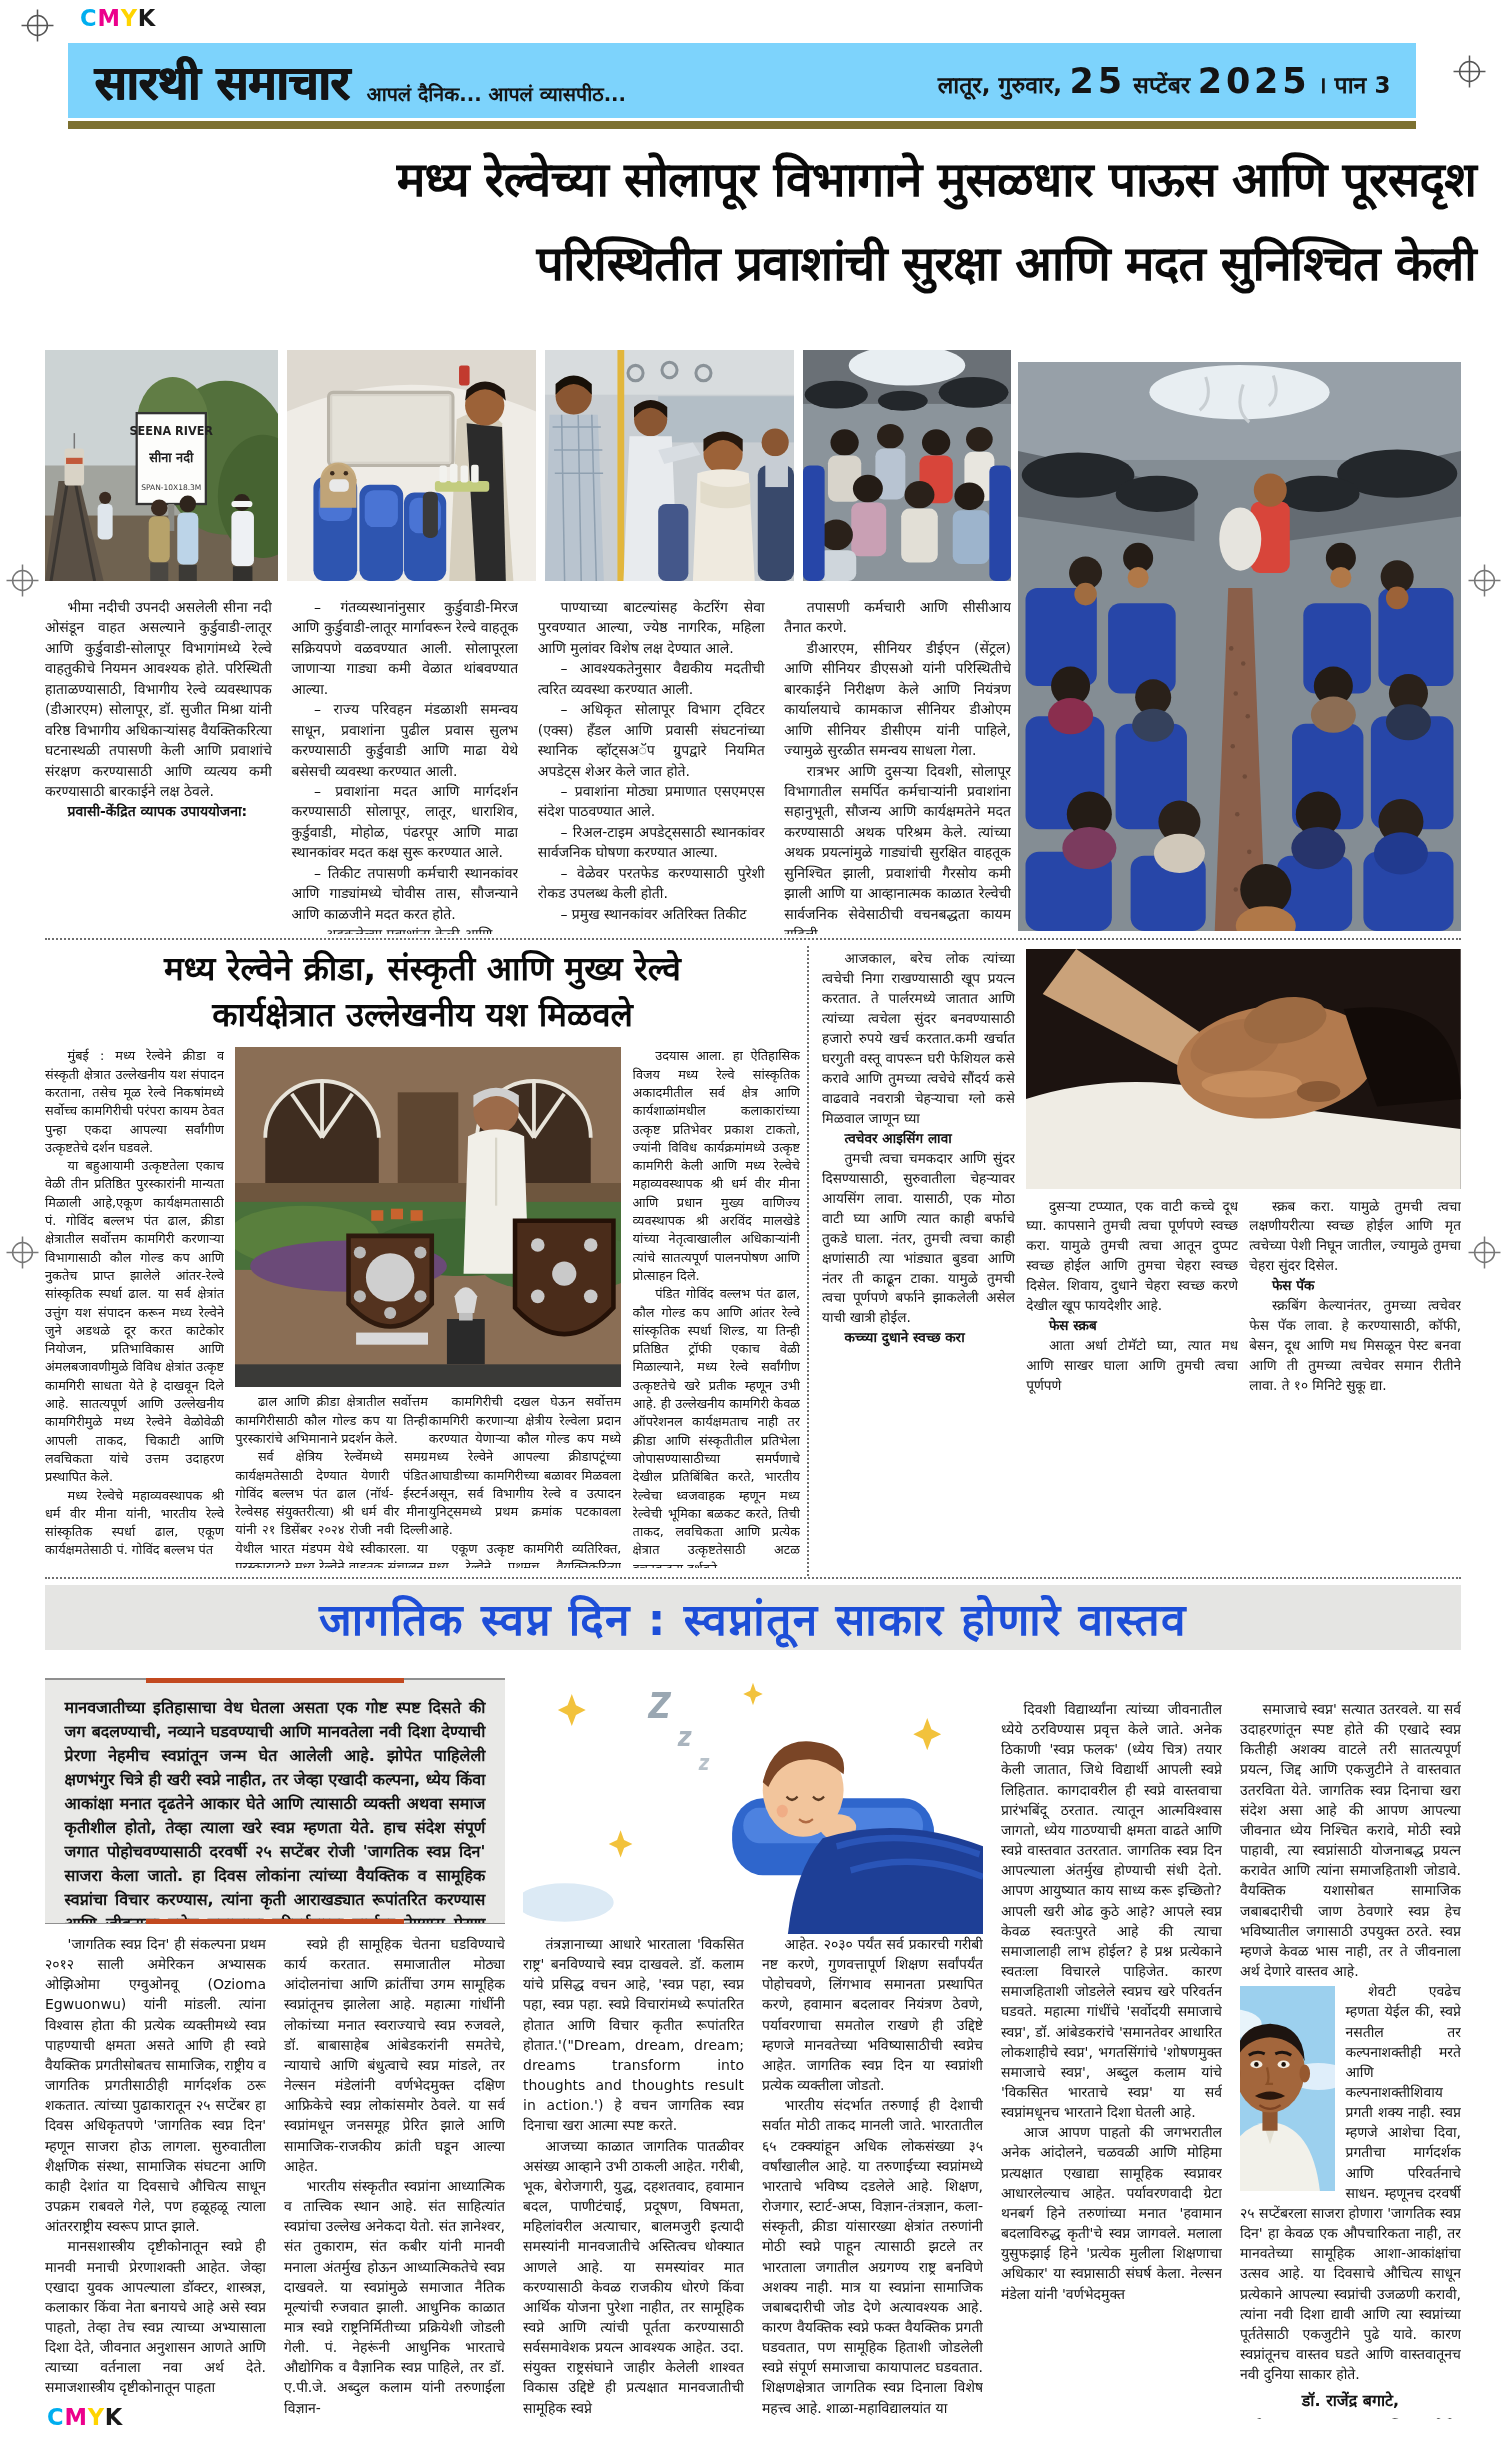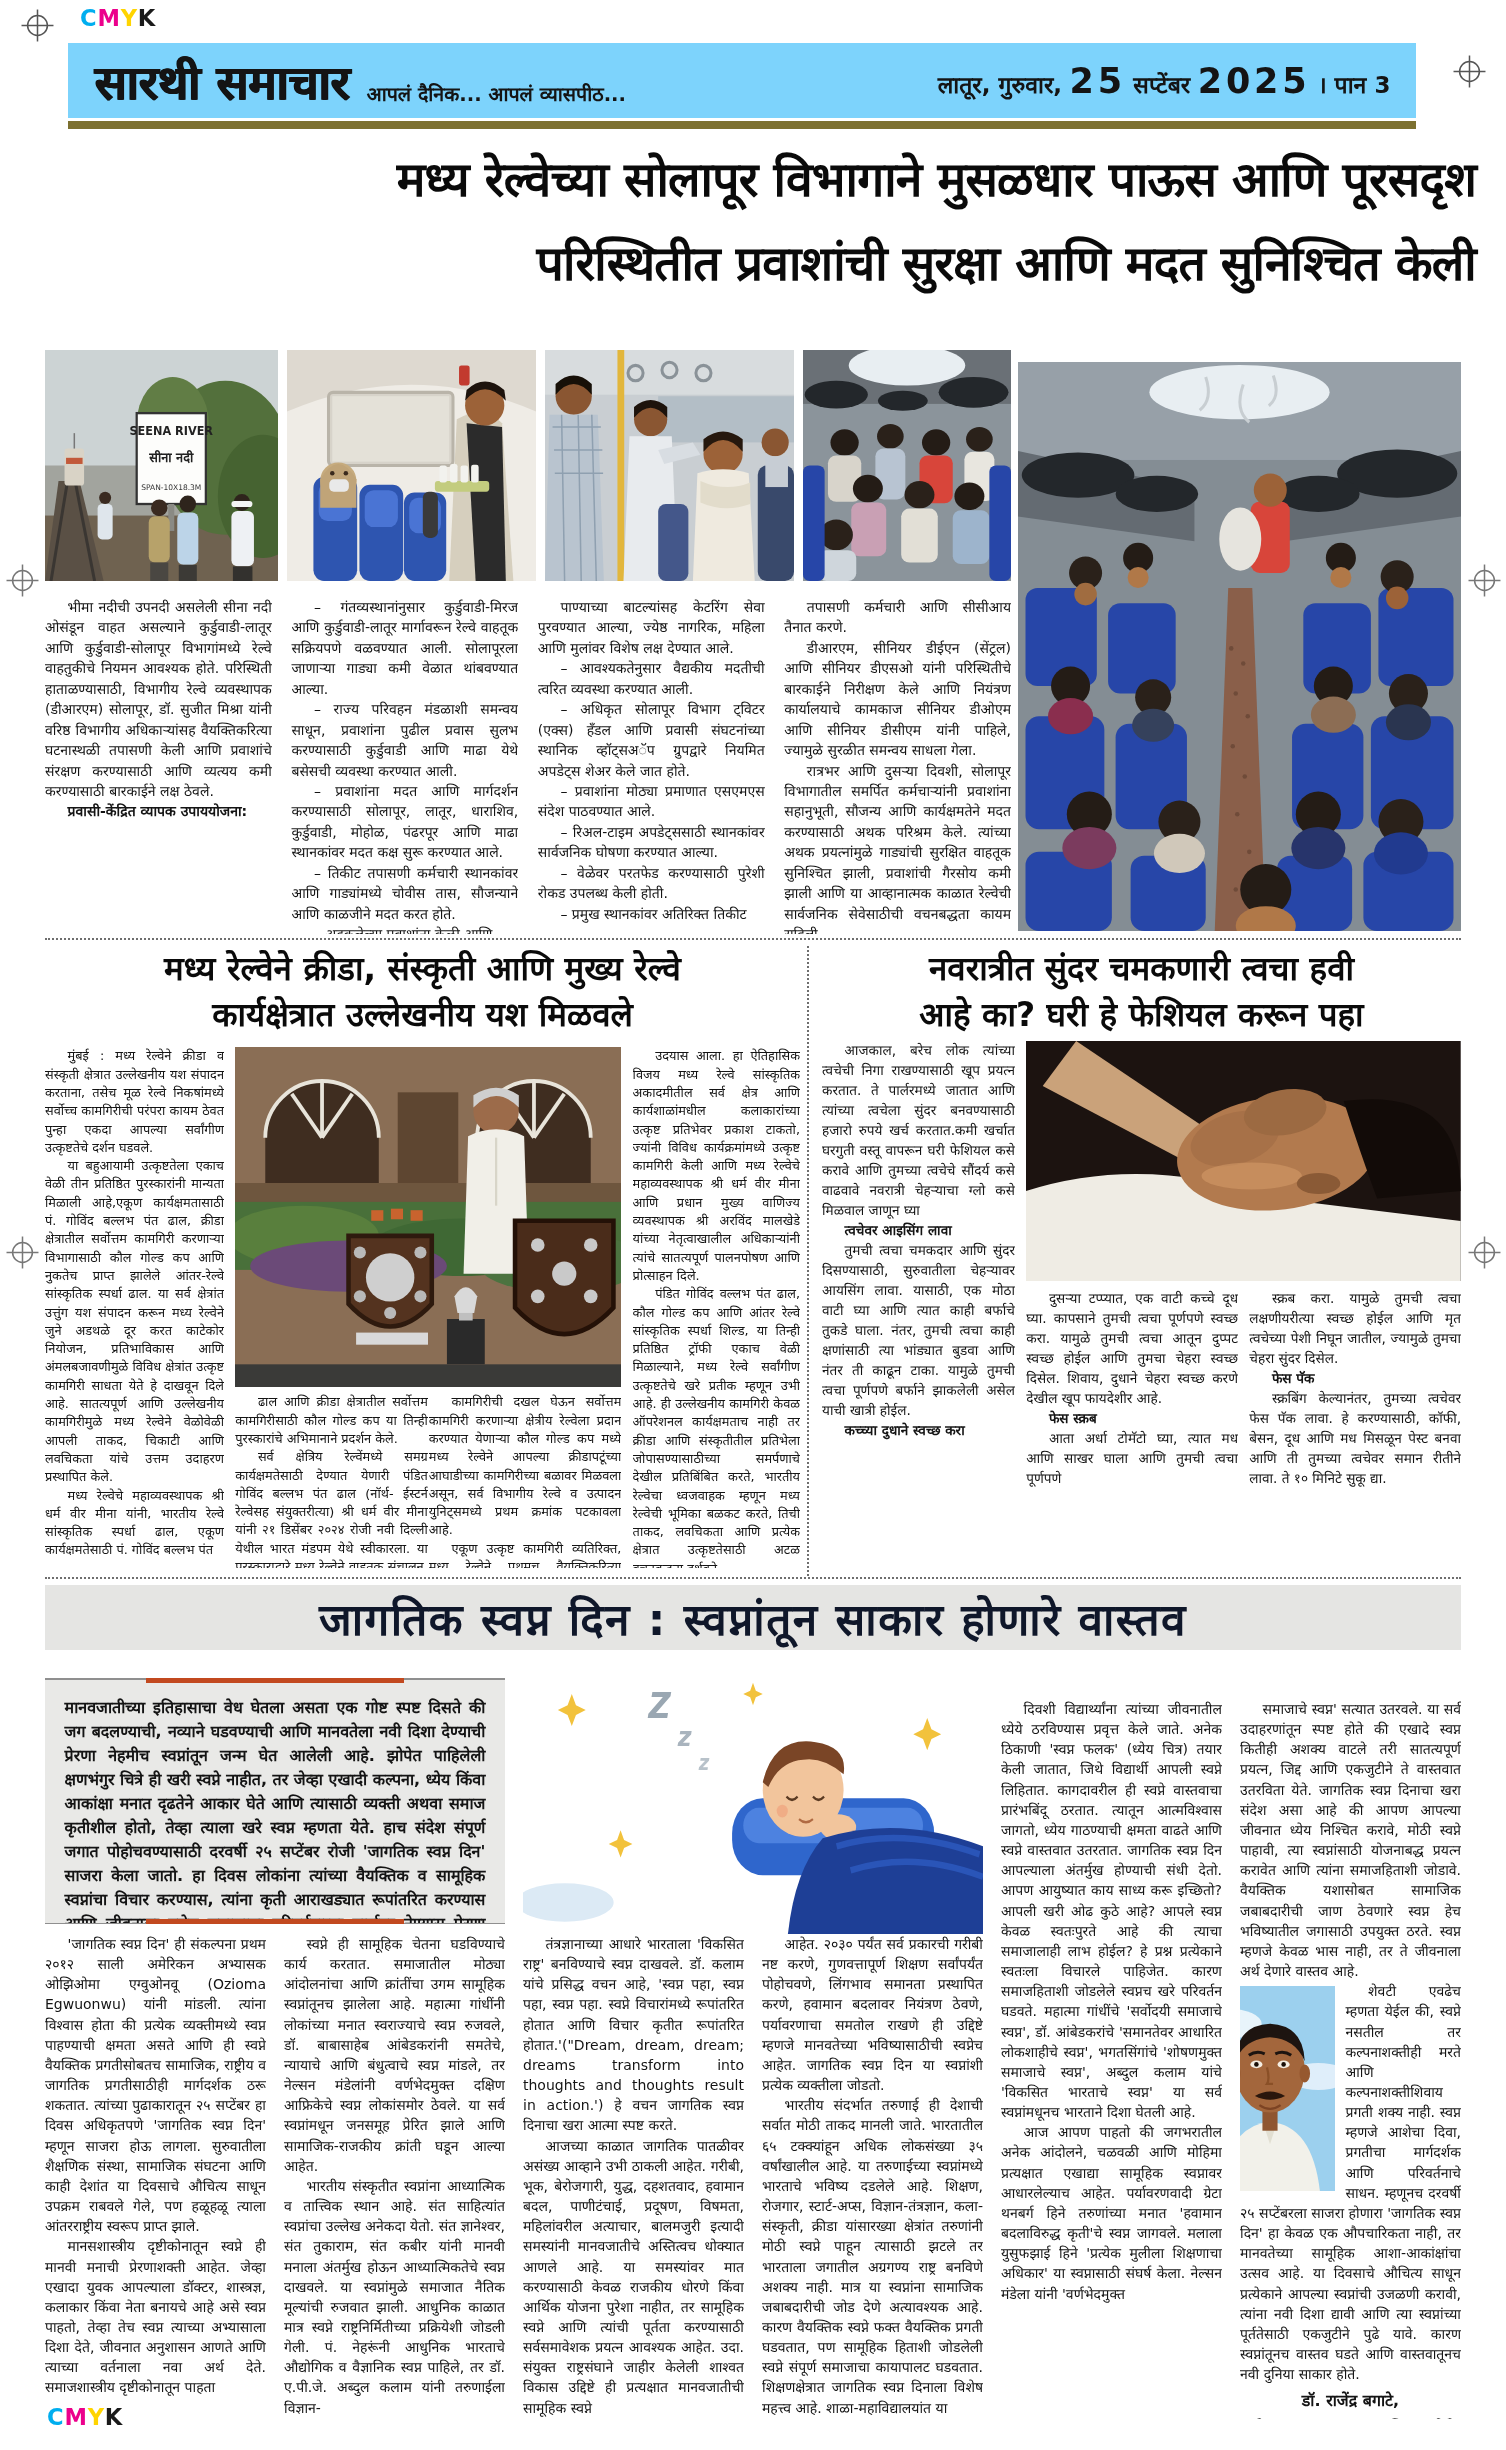--- a/index.html
+++ b/index.html
@@ -52,21 +52,21 @@
   .a3c{font-size:13.6px;line-height:1.47;text-align:justify;overflow:hidden;}
   .a3c1{width:193px;}
   .a3right{flex:1;display:flex;flex-direction:column;}
   .facial-photo{width:100%;height:240px;overflow:hidden;margin-bottom:7.5px;}
   .a3cols{display:flex;gap:11.3px;flex:1;overflow:hidden;}
   .a3cols .a3c{flex:1;}
   .subhead{font-weight:800;text-indent:22.6px;}
   
   .band4{position:absolute;left:45px;top:1585px;width:1416px;height:65px;background:#e5e5e3;
          display:flex;align-items:center;justify-content:center;}
-  .band4-text{font-size:44px;font-weight:900;letter-spacing:1.5px;color:#0f172a;}
+  .band4-text{font-size:44px;font-weight:900;letter-spacing:1.5px;color:#1d4ed8;}
   .b-grid{position:absolute;left:45px;top:1657px;width:1416px;height:762px;
           display:grid;grid-template-columns:repeat(6,1fr);grid-template-rows:277px auto;column-gap:18px;}
   .intro{grid-area:1/1/2/3;background:#e9e9e7;position:relative;margin:21px 0 10.5px 0;
          padding:18px 19.6px;font-size:16px;font-weight:600;line-height:1.5;text-align:justify;overflow:hidden;}
   .rulerow{position:absolute;left:0;right:0;height:10.5px;}
   .rulerow .grey{position:absolute;left:0;right:0;top:3.8px;height:3.8px;background:#8f8f8f;}
   .rulerow .red{position:absolute;left:22%;width:56%;top:0;height:10.5px;background:#c2491f;}
   .rr-top{top:-6px;} .rr-bottom{bottom:-6px;}
   .illus{grid-area:1/3/2/5;overflow:hidden;padding-top:4.5px;}
   .bcol{font-size:14px;line-height:1.44;text-align:justify;overflow:hidden;}
@@ -472,24 +472,20 @@
         </div>
       </div>
       <div class="a2c a2c4">
         <p>उदयास आला. हा ऐतिहासिक विजय मध्य रेल्वे सांस्कृतिक अकादमीतील सर्व क्षेत्र आणि कार्यशाळांमधील कलाकारांच्या उत्कृष्ट प्रतिभेवर प्रकाश टाकतो, ज्यांनी विविध कार्यक्रमांमध्ये उत्कृष्ट कामगिरी केली आणि मध्य रेल्वेचे महाव्यवस्थापक श्री धर्म वीर मीना आणि प्रधान मुख्य वाणिज्य व्यवस्थापक श्री अरविंद मालखेडे यांच्या नेतृत्वाखालील अधिकाऱ्यांनी त्यांचे सातत्यपूर्ण पालनपोषण आणि प्रोत्साहन दिले.</p>
         <p>पंडित गोविंद वल्लभ पंत ढाल, कौल गोल्ड कप आणि आंतर रेल्वे सांस्कृतिक स्पर्धा शिल्ड, या तिन्ही प्रतिष्ठित ट्रॉफी एकाच वेळी मिळाल्याने, मध्य रेल्वे सर्वांगीण उत्कृष्टतेचे खरे प्रतीक म्हणून उभी आहे. ही उल्लेखनीय कामगिरी केवळ ऑपरेशनल कार्यक्षमताच नाही तर क्रीडा आणि संस्कृतीतील प्रतिभेला जोपासण्यासाठीच्या समर्पणाचे देखील प्रतिबिंबित करते, भारतीय रेल्वेचा ध्वजवाहक म्हणून मध्य रेल्वेची भूमिका बळकट करते, तिची ताकद, लवचिकता आणि प्रत्येक क्षेत्रात उत्कृष्टतेसाठी अटळ वचनबद्धता दर्शवते.</p>
       </div>
     </div>
   </div>
 
   <div class="art3">
-    <div class="art-head">
-      <div>नवरात्रीत सुंदर चमकणारी त्वचा हवी</div>
-      <div>आहे का? घरी हे फेशियल करून पहा</div>
-    </div>
     <div class="a3body">
       <div class="a3c a3c1">
         <p>आजकाल, बरेच लोक त्यांच्या त्वचेची निगा राखण्यासाठी खूप प्रयत्न करतात. ते पार्लरमध्ये जातात आणि त्यांच्या त्वचेला सुंदर बनवण्यासाठी हजारो रुपये खर्च करतात.कमी खर्चात घरगुती वस्तू वापरून घरी फेशियल कसे करावे आणि तुमच्या त्वचेचे सौंदर्य कसे वाढवावे नवरात्री चेहऱ्याचा ग्लो कसे मिळवाल जाणून घ्या</p>
         <p class="subhead">त्वचेवर आइसिंग लावा</p>
         <p>तुमची त्वचा चमकदार आणि सुंदर दिसण्यासाठी, सुरुवातीला चेहऱ्यावर आयसिंग लावा. यासाठी, एक मोठा वाटी घ्या आणि त्यात काही बर्फाचे तुकडे घाला. नंतर, तुमची त्वचा काही क्षणांसाठी त्या भांड्यात बुडवा आणि नंतर ती काढून टाका. यामुळे तुमची त्वचा पूर्णपणे बर्फाने झाकलेली असेल याची खात्री होईल.</p>
         <p class="subhead">कच्च्या दुधाने स्वच्छ करा</p>
       </div>
       <div class="a3right">
         <div class="facial-photo ph">
           <svg viewBox="0 0 520 320" preserveAspectRatio="none">

